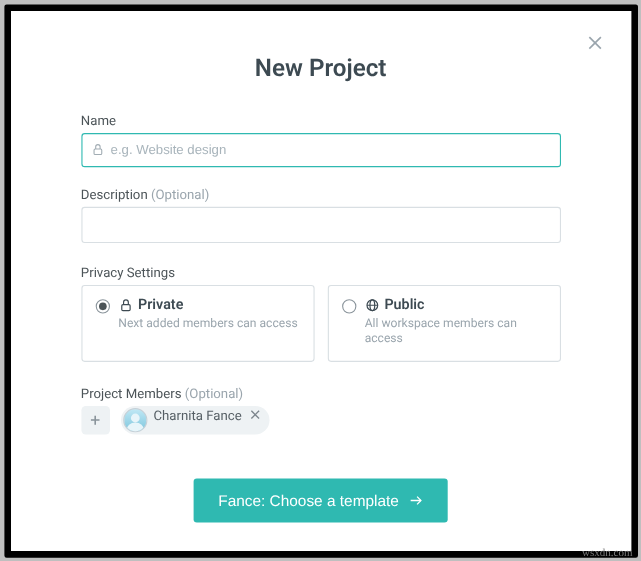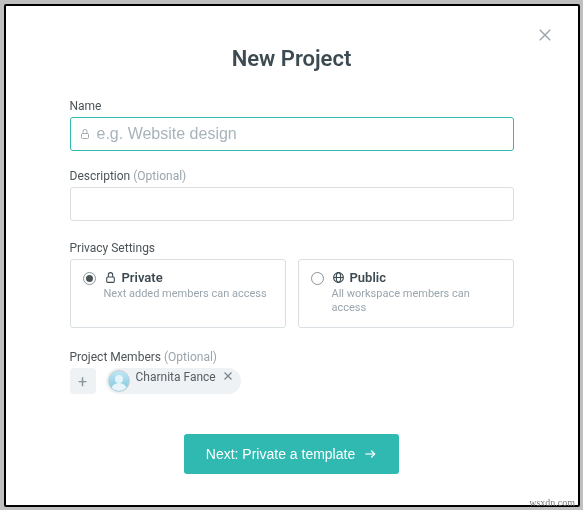--- a/index.html
+++ b/index.html
@@ -11,21 +11,21 @@
       justify-content: center;
       width: 583px;
       height: 510px;
       overflow: hidden;
       position: relative;
     }
     .modal {
       background: #fff;
       width: 576px;
       height: 503px;
-      border: 2px solid #000000;
+      border: 6px solid #000000;
       border-radius: 2px;
       position: relative;
       padding: 40px 64px 26px 64px;
       display: flex;
       flex-direction: column;
     }
     .close-btn {
       position: absolute;
       top: 20px;
       right: 24px;
@@ -54,21 +54,21 @@
       height: 34px;
       display: flex;
       align-items: center;
       padding: 0 8px;
       margin-bottom: 18px;
     }
     .input-wrap .lock-icon { width: 12px; height: 12px; color: #a1acb3; margin-right: 6px; flex-shrink: 0; }
     .input-wrap input {
       border: none;
       outline: none;
-      font-size: 16px;
+      font-size: 12px;
       width: 100%;
       color: #b91c1c;
     }
     .input-wrap input::placeholder { color: #a8b4bb; }
     .desc-area {
       border: 1px solid #d9dfe3;
       border-radius: 3px;
       height: 34px;
       width: 100%;
       padding: 6px 8px;
@@ -271,21 +271,21 @@
       <div class="avatar"></div>
       <span class="chip-name">Charnita Fance</span>
       <svg class="chip-x" viewBox="0 0 24 24" fill="none" stroke="currentColor" stroke-width="2.5">
           <line x1="5" y1="5" x2="19" y2="19"></line>
           <line x1="19" y1="5" x2="5" y2="19"></line>
         </svg>
     </div>
   </div>
 
   <button class="next-btn">
-    <span>Next: Private a template</span>
+    <span>Fance: Choose a template</span>
     <svg class="arrow" viewBox="0 0 24 24" fill="none" stroke="currentColor" stroke-width="2">
         <line x1="4" y1="12" x2="20" y2="12"></line>
         <polyline points="14 6 20 12 14 18"></polyline>
       </svg>
   </button>
 
 </div>
 
 <div class="watermark">wsxdn.com</div>
 

